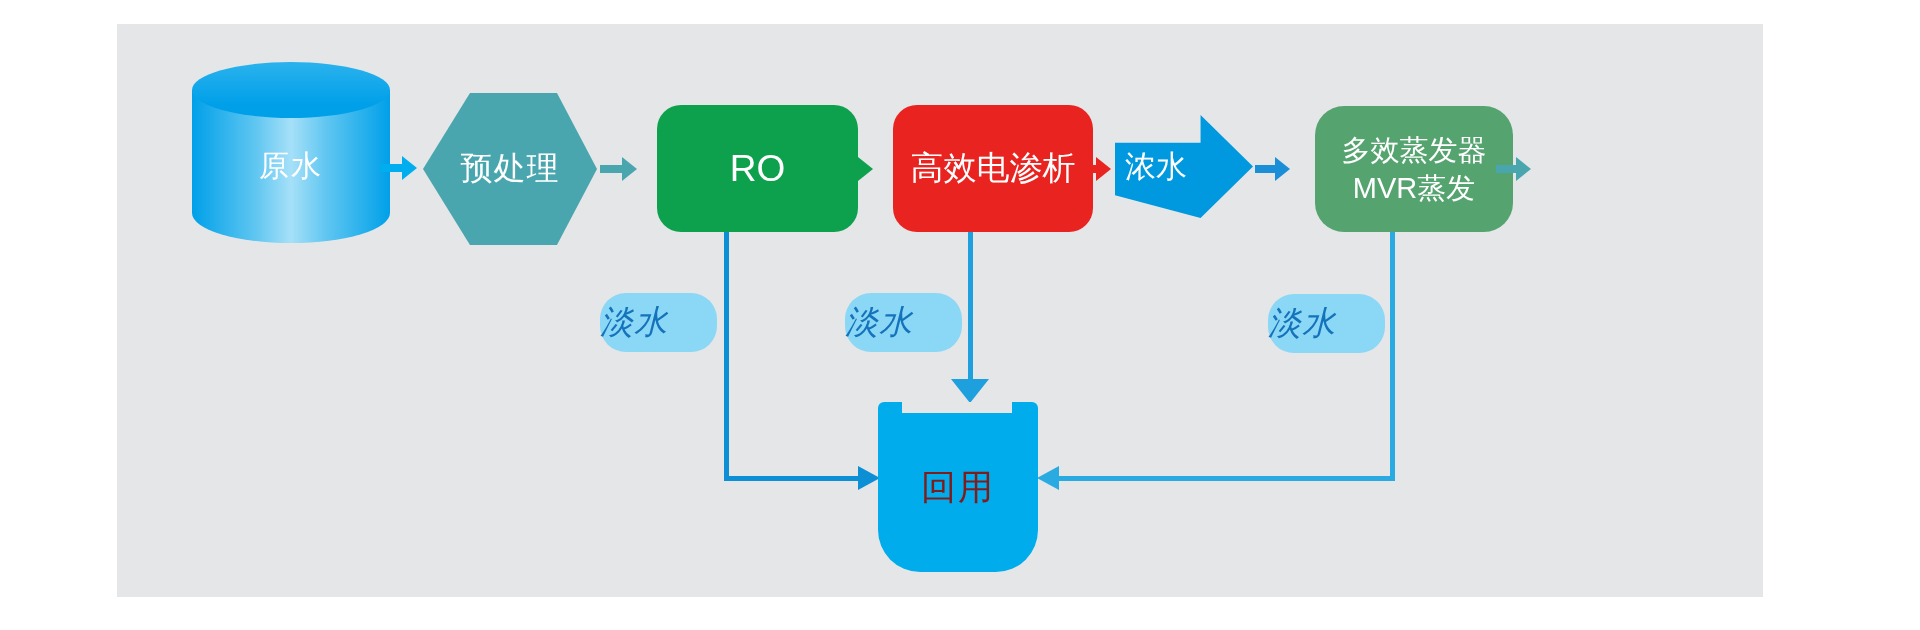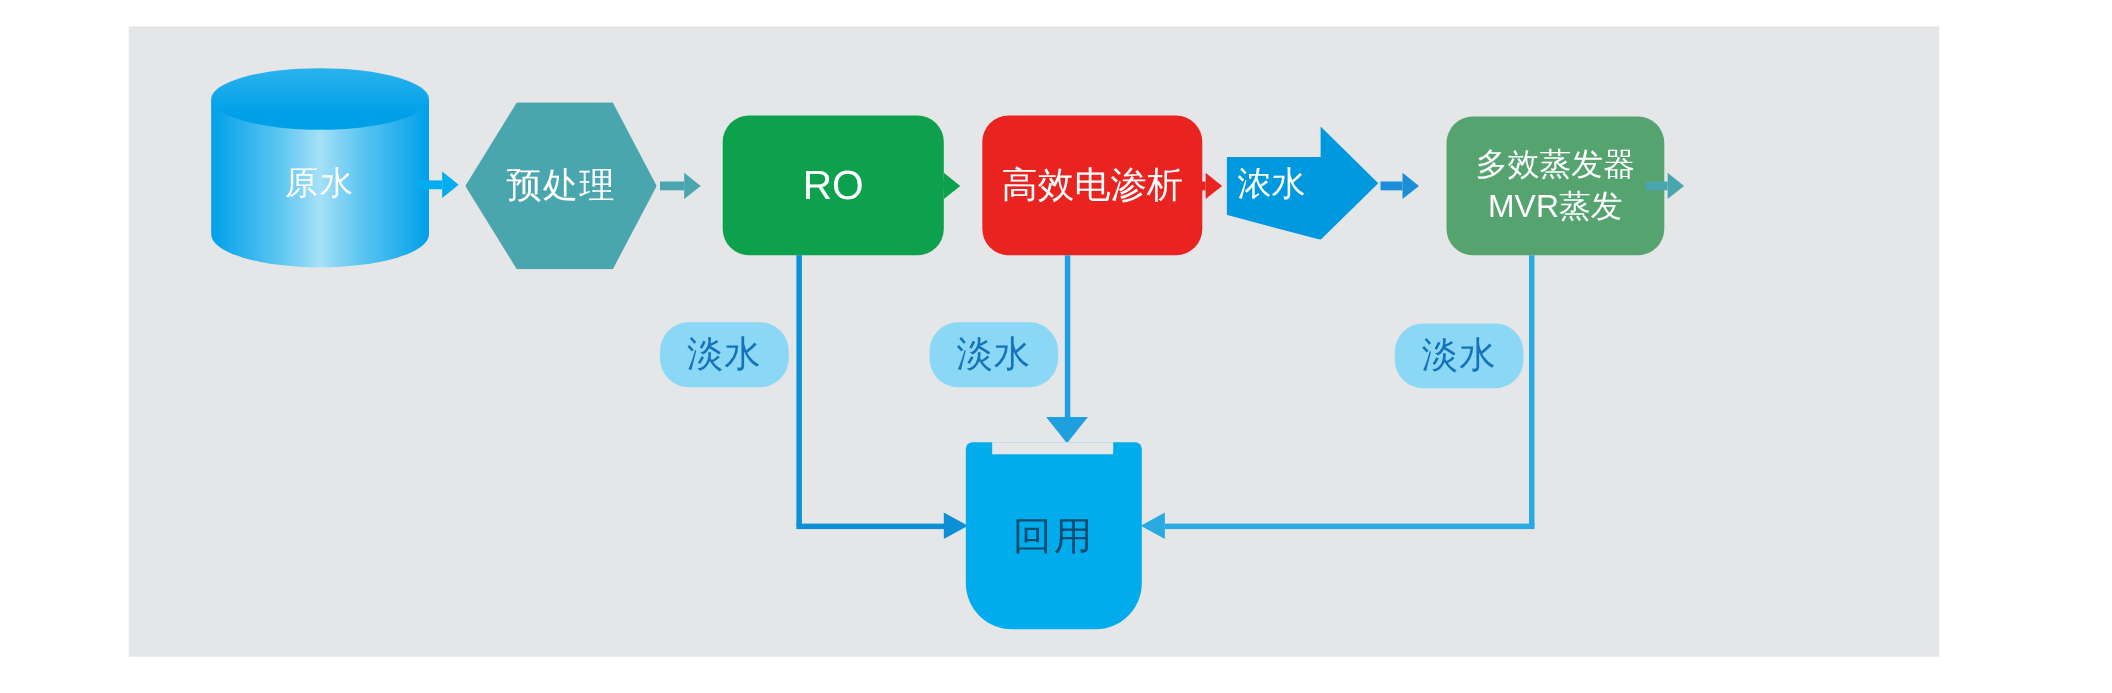--- a/index.html
+++ b/index.html
@@ -20,39 +20,39 @@
   .cyl-label{color:#fff;font-size:30px;letter-spacing:2px;text-align:center;}
 
   
   .hexagon{left:423px;top:93px;width:174px;height:152px;background:#4AA6AE;
     clip-path:polygon(27% 0%,77% 0%,100% 50%,77% 100%,27% 100%,0% 50%);font-size:32px;letter-spacing:1px;}
 
   
   .rbox{border-radius:24px;margin-left:20px;}
   .ro-box{left:637px;top:105px;width:201px;height:127px;background:#0DA14D;font-size:37px;}
   .ed-box{left:873px;top:105px;width:200px;height:127px;background:#E9231F;font-size:33px;}
-  .mvr-box{left:1295px;top:106px;width:198px;height:126px;background:#55A470;font-size:29px;line-height:1.32;}
+  .mvr-box{left:1295px;top:106px;width:198px;height:126px;background:#55A470;font-size:29px;line-height:1.32;border-radius:29px;}
 
   
   .block-arrow{left:1115px;top:115px;width:138px;height:103px;background:#0099DF;
     clip-path:polygon(0% 27%,62% 27%,62% 0%,100% 50%,62% 100%,0% 78%);
     font-size:31px;padding-right:0;}
   .block-arrow span{margin-right:56px;}
 
   
   .salt{left:1542px;top:146px;width:230px;height:48px;display:flex;align-items:center;
     color:#33309A;font-size:42px;letter-spacing:2px;}
 
   
   .badge{position:absolute;width:117px;height:59px;border-radius:26px;background:#8BD7F6;
-    color:#1473BA;font-size:33px;display:flex;align-items:center;justify-content:center;letter-spacing:1px;}
+    color:#1473BA;font-size:33px;display:flex;align-items:center;letter-spacing:1px;font-style:italic;}
 
   
   .tank{left:878px;top:402px;width:160px;height:170px;background:#00ACEC;
-    border-radius:6px 6px 42px 42px;color:#0c4a6e;font-size:35px;letter-spacing:2px;}
+    border-radius:6px 6px 42px 42px;color:#7f1d1d;font-size:35px;letter-spacing:2px;}
   .tank-notch{position:absolute;left:24px;top:0;width:110px;height:11px;background:#E5E6E8;}
 
   
   .line{position:absolute;}
   .head{position:absolute;width:0;height:0;}
 
   
   .harrow{position:absolute;display:flex;align-items:center;height:24px;}
   .harrow .shaft{height:8px;width:22px;}
   .harrow .tip{width:0;height:0;border-top:12px solid transparent;border-bottom:12px solid transparent;

